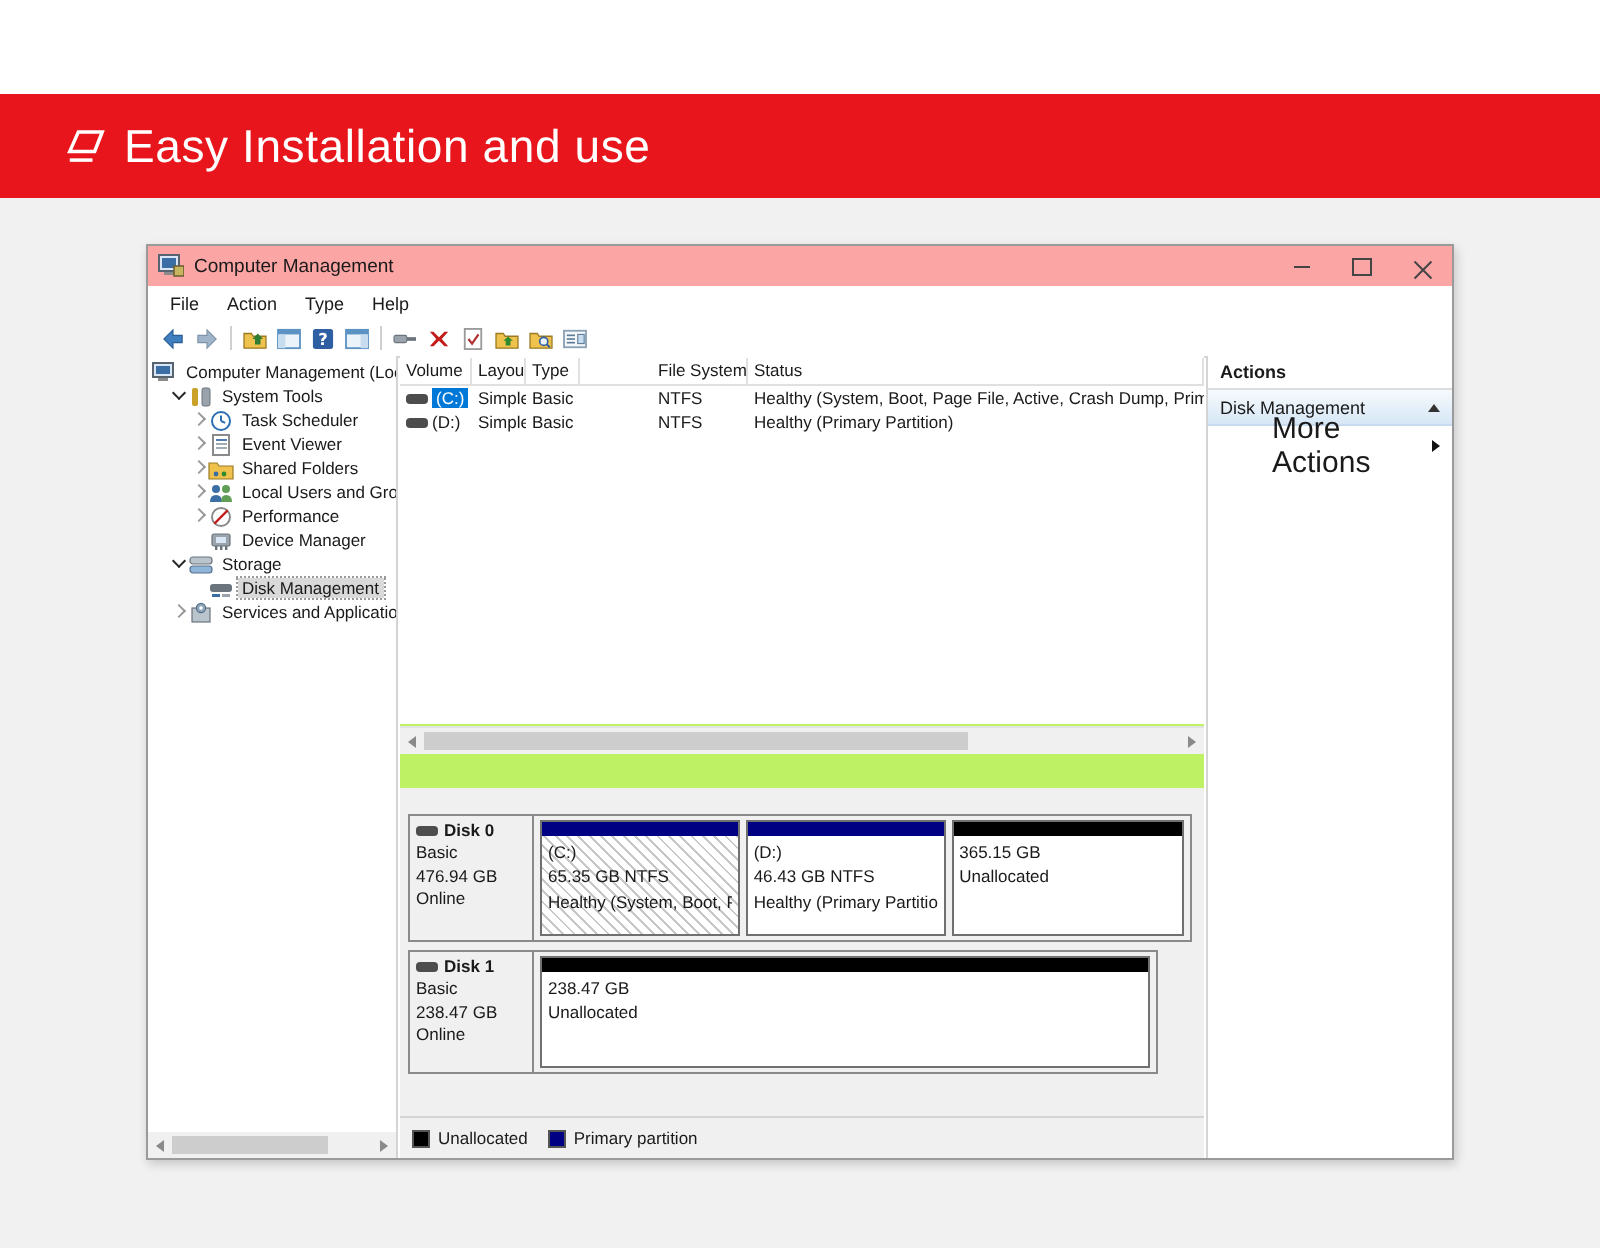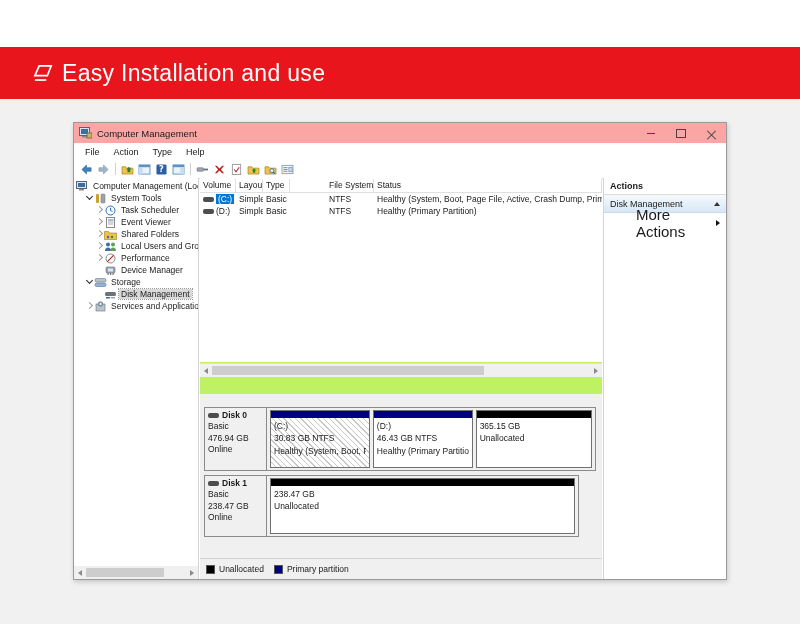--- a/index.html
+++ b/index.html
@@ -397,21 +397,21 @@
                 </div>
               <div>Basic</div>
               <div>476.94 GB</div>
               <div>Online</div>
             </div>
             <div class="disk-parts">
               <div class="part p-c hatched">
                 <div class="part-bar bar-primary"></div>
                 <div class="part-text">
                   <div>(C:)</div>
-                  <div>30.83 GB NTFS</div>
+                  <div>65.35 GB NTFS</div>
                   <div>Healthy (System, Boot, Pag</div>
                 </div>
               </div>
               <div class="part p-d">
                 <div class="part-bar bar-primary"></div>
                 <div class="part-text">
                   <div>(D:)</div>
                   <div>46.43 GB NTFS</div>
                   <div>Healthy (Primary Partition</div>
                 </div>

